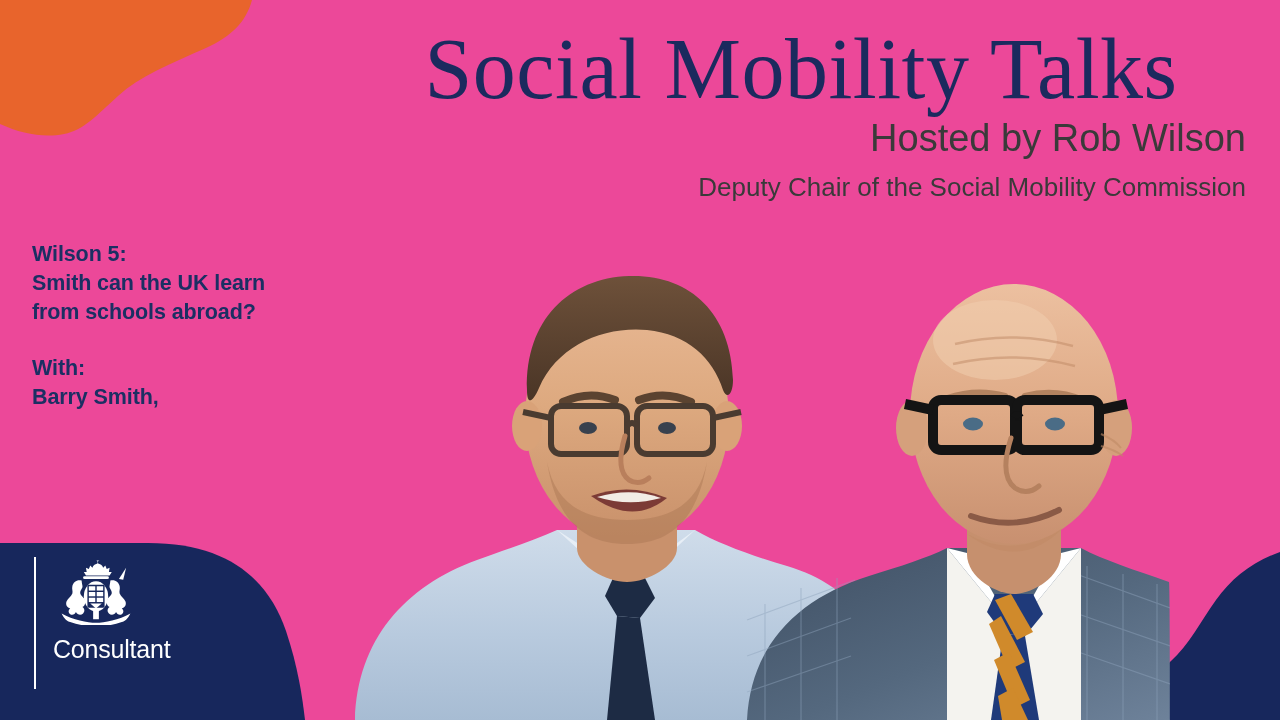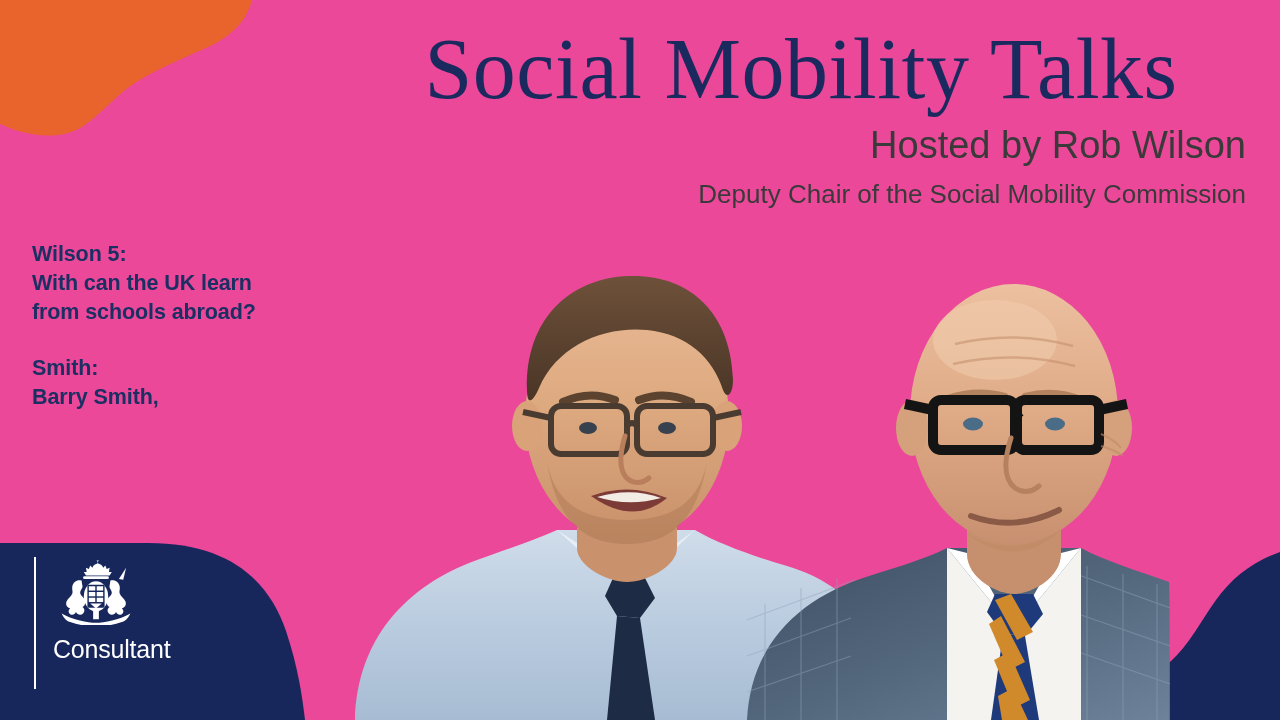--- a/index.html
+++ b/index.html
@@ -50,21 +50,21 @@
     white-space:nowrap;
     text-align:center;
     padding-right:8px;
   }
   .host-line {
     font-family:"Liberation Sans", sans-serif;
     font-size:38px;
     line-height:1.25;
     font-weight:400;
     color:#3a3a3a;
-    margin-top:7px;
+    margin-top:0;
     padding-right:4px;
   }
   .host-role {
     font-family:"Liberation Sans", sans-serif;
     font-size:26px;
     line-height:1.3;
     font-weight:400;
     color:#3a3a3a;
     margin-top:8px;
     padding-right:4px;
@@ -273,24 +273,24 @@
   </div>
 
   <div class="title-block">
     <div class="show-title">Social Mobility Talks</div>
     <div class="host-line">Hosted by Rob Wilson</div>
     <div class="host-role">Deputy Chair of the Social Mobility Commission</div>
   </div>
 
   <div class="info-block">
     <div class="info-line">Wilson 5:</div>
-    <div class="info-line">With can the UK learn</div>
+    <div class="info-line">Smith can the UK learn</div>
     <div class="info-line">from schools abroad?</div>
     <div class="gap"></div>
-    <div class="info-line">Smith:</div>
+    <div class="info-line">With:</div>
     <div class="info-line">Barry Smith,</div>
   </div>
 
   <div class="logo-panel">
     <svg class="logo-panel-bg" viewBox="0 0 305 185" width="305" height="185" preserveAspectRatio="none">
       <path d="M0,185 L0,8 L148,8 C228,8 268,44 286,96 C298,132 302,160 305,185 Z" fill="#17275c"></path>
     </svg>
 
     <div class="logo-inner">
       <div class="logo-rule"></div>

